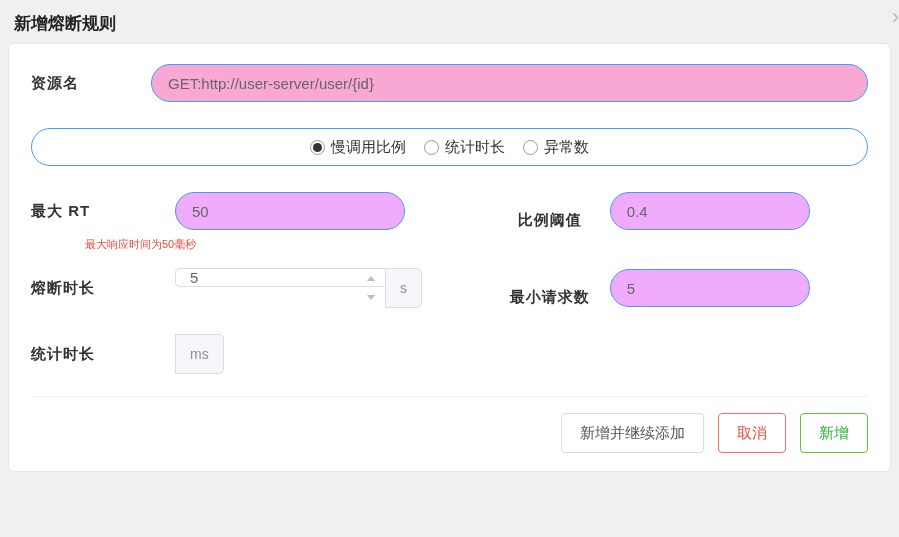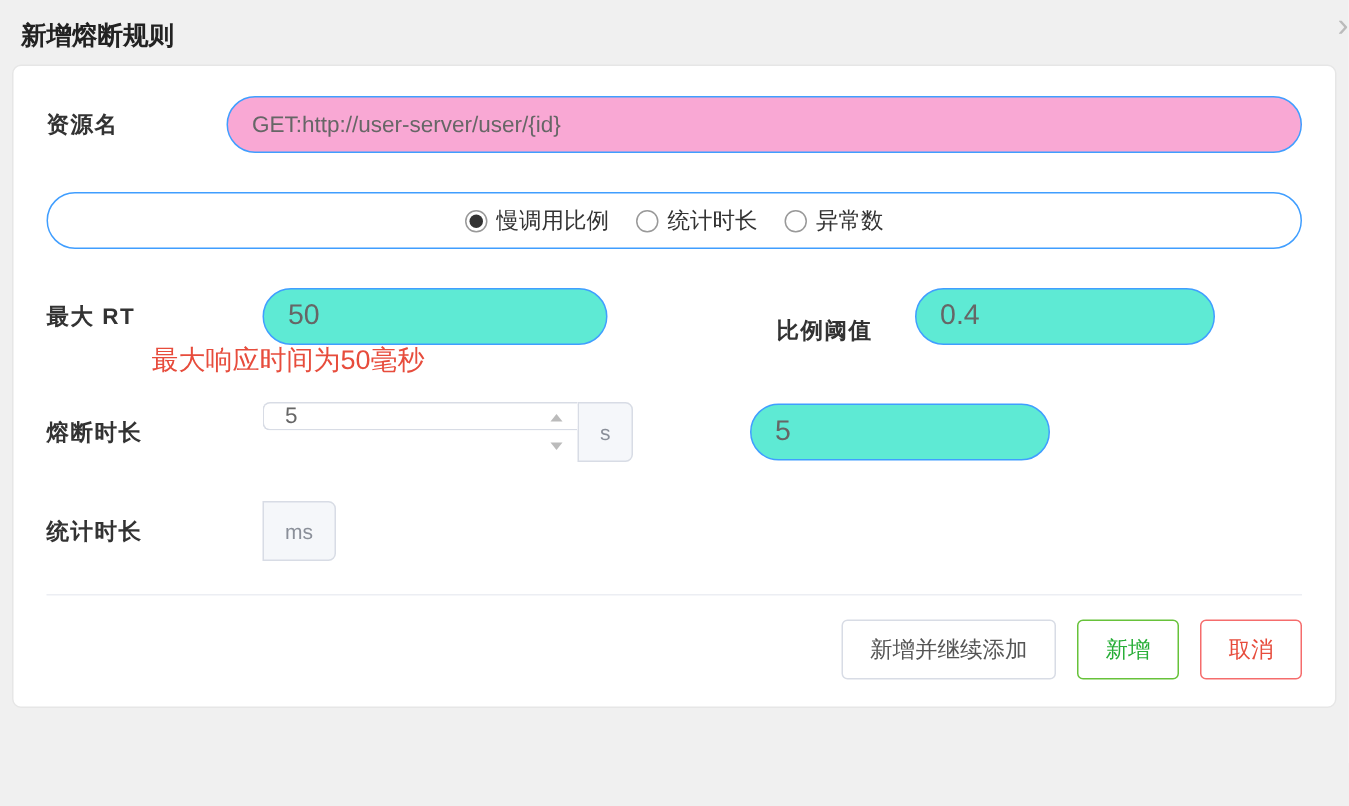--- a/index.html
+++ b/index.html
@@ -120,24 +120,24 @@
   }
   .two-col .col-left { flex: 0 0 56%; gap: 24px; }
   .two-col .col-right { flex: 0 0 44%; align-items: flex-end; }
 
   .small-input {
     width: 230px;
     height: 38px;
     border: 1px solid #409eff;
     border-radius: 20px;
     padding: 0 16px;
-    font-size: 19px;
+    font-size: 15px;
     color: #666;
     outline: none;
-    background: #5eead4;
+    background: #f0abfc;
   }
   .small-input-short { width: 200px; }
 
   
   .input-group {
     display: flex;
     align-items: stretch;
     height: 40px;
   }
   .input-group input {
@@ -179,24 +179,24 @@
     color: #8a8f99;
     padding: 0 14px;
     display: flex;
     align-items: center;
     border-radius: 0 5px 5px 0;
     font-size: 14px;
   }
 
   .red-note {
     color: #e74c3c;
-    font-size: 18px;
+    font-size: 11px;
     position: absolute;
     bottom: -22px;
-    left: 70px;
+    left: 54px;
     white-space: nowrap;
   }
 
   hr.divider {
     border: none;
     border-top: 1px solid #eceef3;
     margin: 22px 0 16px;
   }
 
   .footer {
@@ -279,35 +279,36 @@
     <div class="col col-left">
       <div class="label">熔断时长</div>
       <div class="input-group">
         <div class="spinner" style="position:relative;">
           <input value="5" style="">
         </div>
         <span class="unit">s</span>
       </div>
     </div>
     <div class="col col-right">
+      <div class="label-right">最小请求数</div>
       <input class="small-input small-input-short" value="5" style="">
     </div>
   </div>
 
   <div class="row two-col last">
     <div class="col col-left">
       <div class="label">统计时长</div>
       <div class="input-group">
         <span class="unit">ms</span>
       </div>
     </div>
     <div class="col col-right"></div>
   </div>
 
   <hr class="divider">
 
   <div class="footer">
     <button class="btn btn-default">新增并继续添加</button>
+    <button class="btn btn-red">取消</button>
     <button class="btn btn-green">新增</button>
-    <button class="btn btn-red">取消</button>
   </div>
 
 </div>
 
 </body></html>

